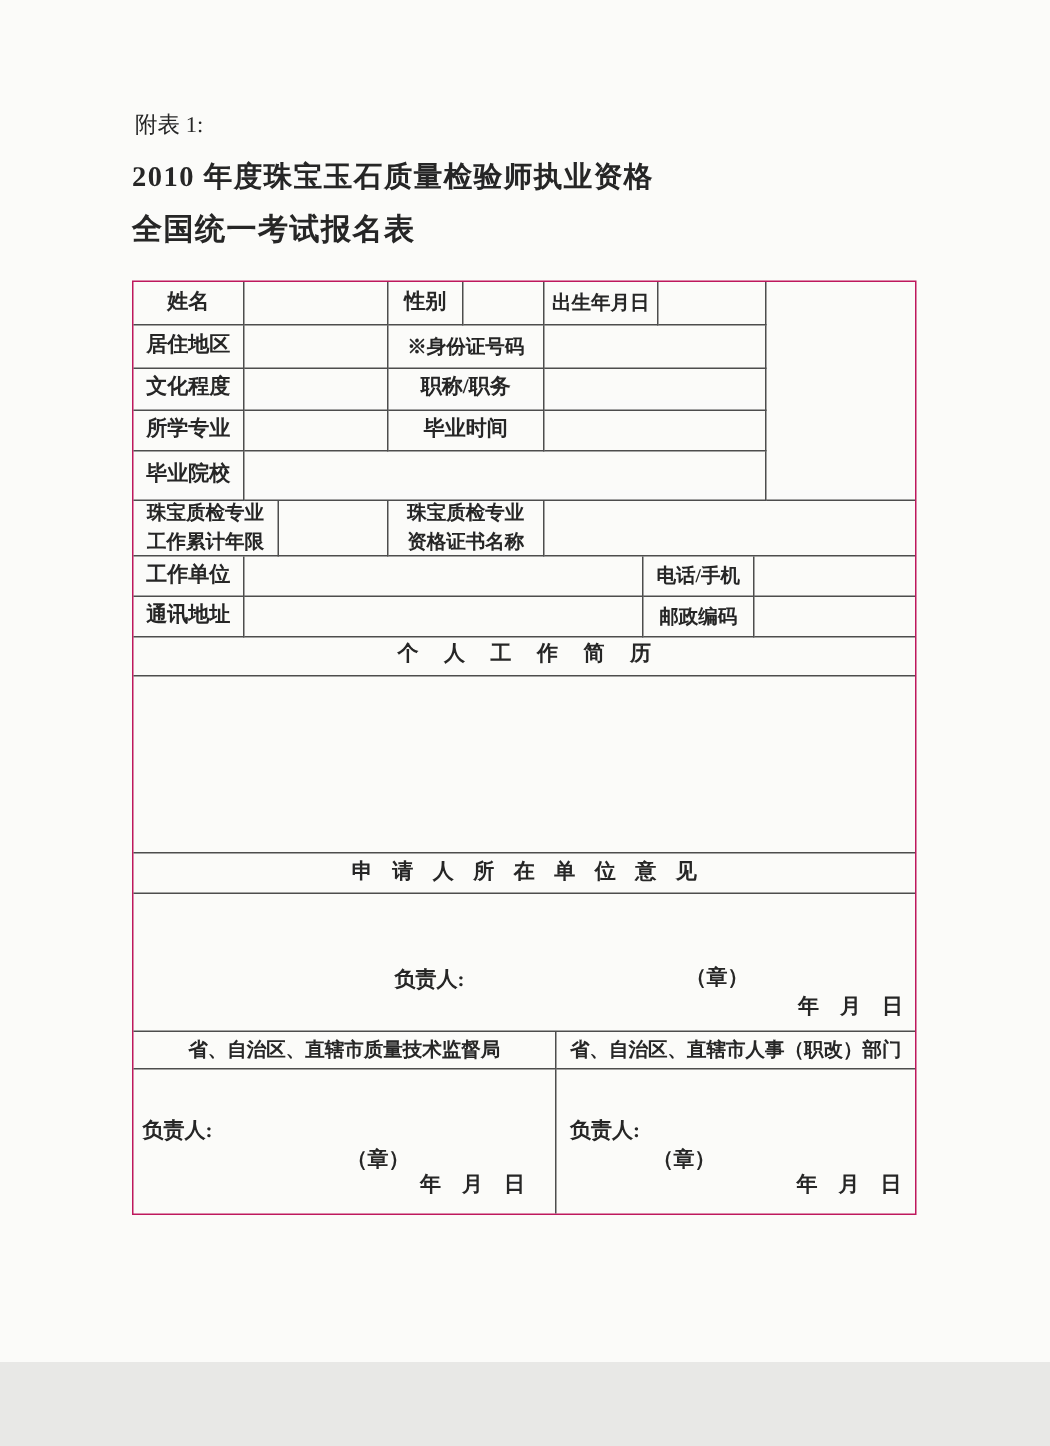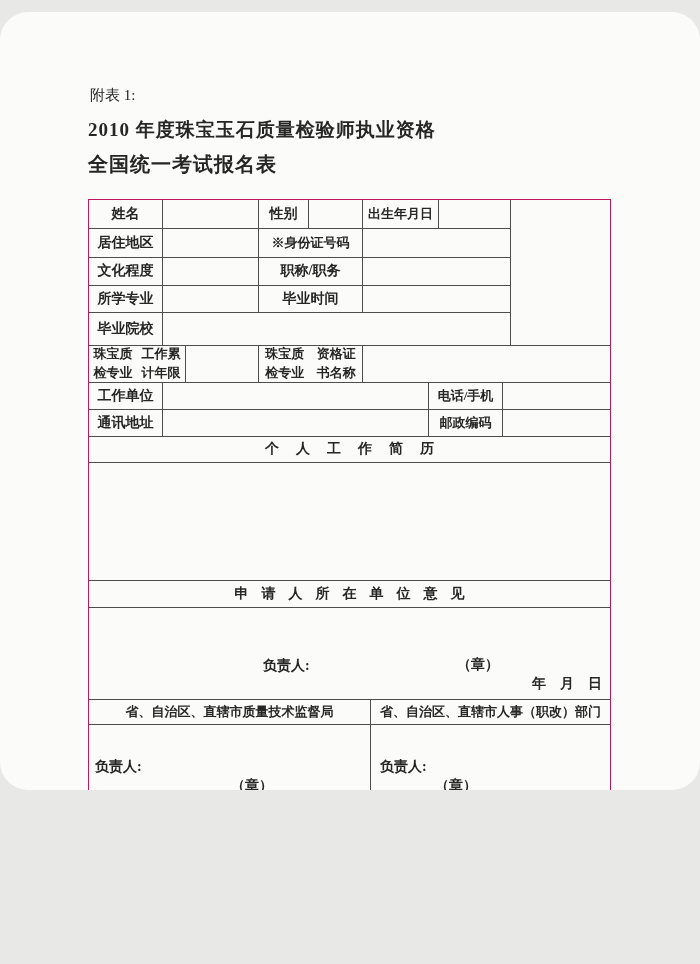--- a/index.html
+++ b/index.html
@@ -1,38 +1,37 @@
 <!DOCTYPE html>
 <html><head>
 <meta charset="utf-8">
 <style>
   html,body { margin:0; padding:0; background:#e8e8e6; }
   .page {
-    position:relative; width:700px; height:778px; margin:12px auto;
+    position:relative; width:700px; height:908px; margin:0 auto;
     background:#fbfbf9; color:#262626;
     font-family:"Liberation Serif","DejaVu Serif",serif;
     overflow:hidden;
-    border-radius:28px;
   }
   .appendix { position:absolute; left:90px; top:74px; font-size:15px; }
   .title { position:absolute; left:88px; width:521px; font-weight:700; font-size:19px; letter-spacing:1px; }
   .title1 { top:105px; }
   .title2 { top:139px; font-size:20px; }
 
   .formtable { position:absolute; left:88px; top:187px; width:521px; height:621px; border:1px solid #be185d;font-weight:bold; }
   .cell {
     position:absolute; box-sizing:border-box;
     border-right:1px solid #4d4d4d; border-bottom:1px solid #4d4d4d;
     display:flex; align-items:center; justify-content:center;
     text-align:center; font-size:14px; line-height:1.2;
   }
   .no-r { border-right:none; }
   .no-b { border-bottom:none; }
   .fs13 { font-size:13px; }
-  .two-line { flex-direction:row; font-size:13px; line-height:1.45; }
+  .two-line { flex-direction:column; font-size:13px; line-height:1.45; }
   .hdr1 { letter-spacing:17px; text-indent:17px; }
   .hdr2 { letter-spacing:13px; text-indent:13px; }
   .abs { position:absolute; font-size:14px; }
   .footnote { position:absolute; font-size:14px; }
 </style>
 </head>
 <body>
 
 <div class="page">
 

